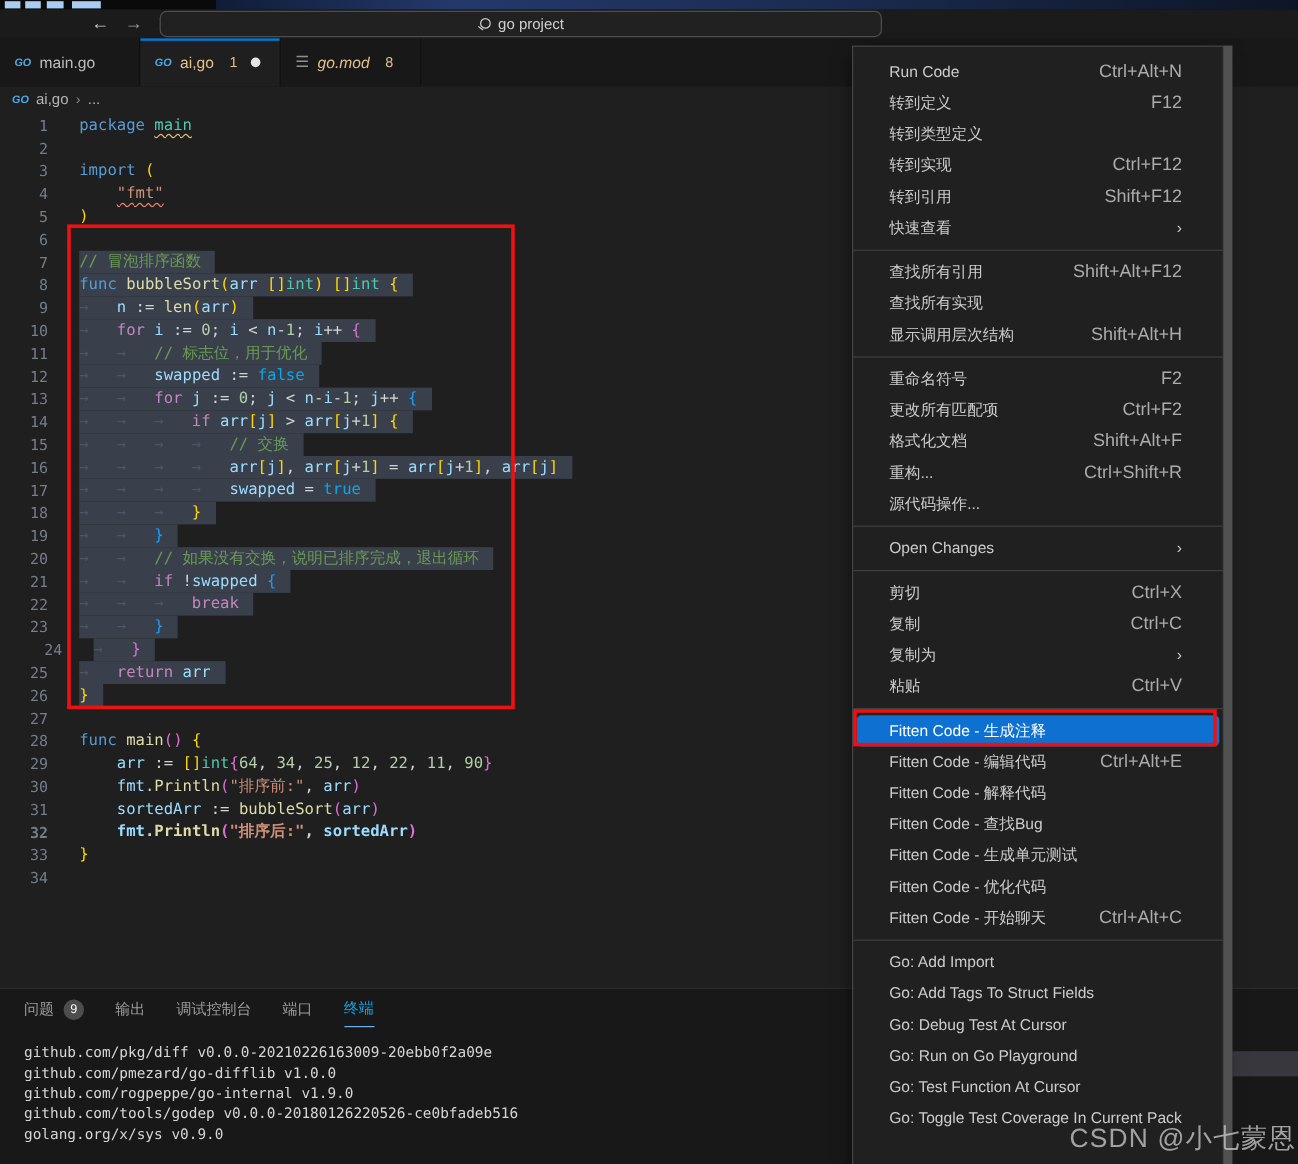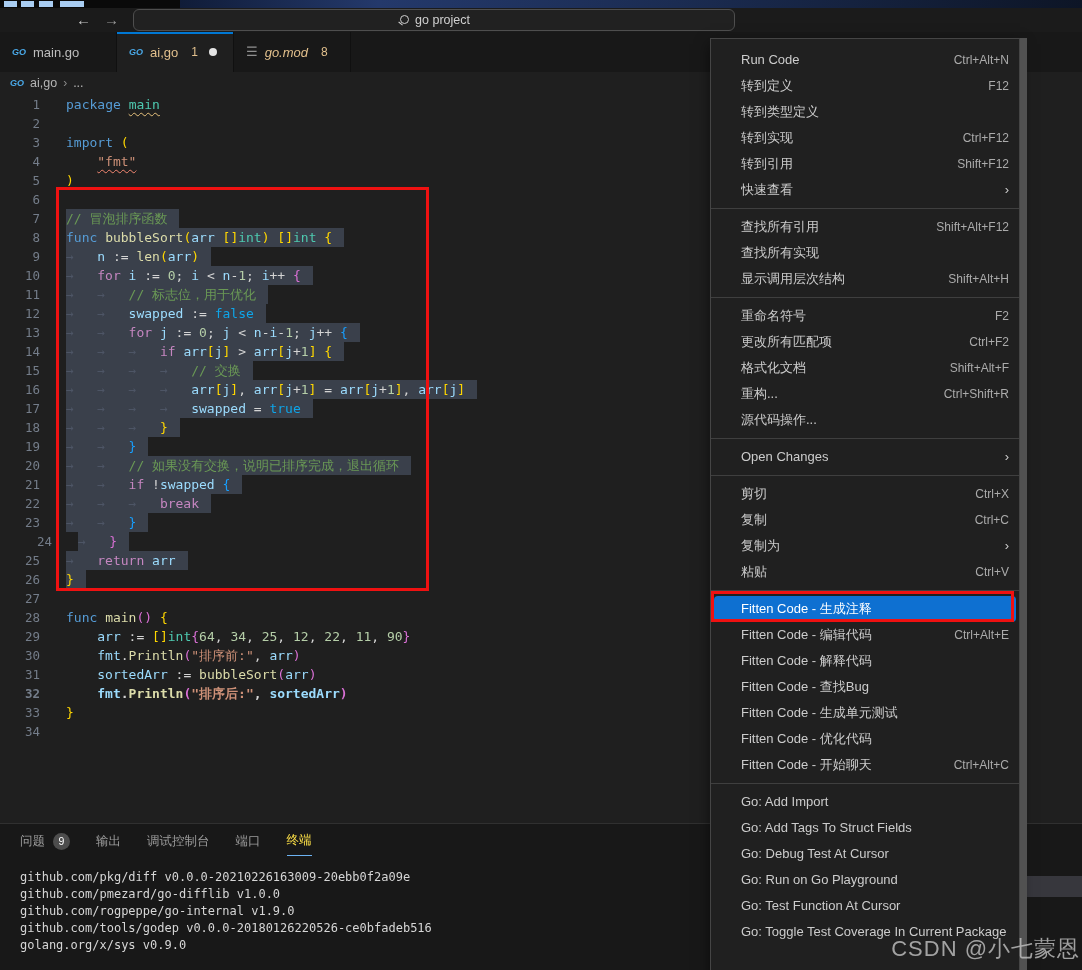--- a/index.html
+++ b/index.html
@@ -48,34 +48,34 @@
   .tk-kd{color:#569CD6}.tk-kb{color:#0ea5e9}.tk-kc{color:#C586C0}.tk-fn{color:#DCDCAA}
   .tk-v{color:#9CDCFE}.tk-ty{color:#4EC9B0}.tk-num{color:#B5CEA8}.tk-str{color:#CE9178}
   .tk-cm{color:#6A9955}.tk-pu{color:#D4D4D4}
   .tk-br1{color:#FFD700}.tk-br2{color:#DA70D6}.tk-br3{color:#179FFF}
   .tk-ns{color:#4EC9B0;text-decoration:underline wavy #e5c07b 1px;text-underline-offset:3px;}
   .tk-stru{color:#CE9178;text-decoration:underline wavy #f48771 1px;text-underline-offset:3px;}
   
   .panel{position:absolute;left:0;top:823px;width:1082px;height:147px;background:#181818;border-top:1px solid #303030;box-sizing:border-box;}
   .ptabs{position:absolute;left:20px;top:8px;display:flex;gap:26px;font-size:12.5px;color:#9d9d9d;align-items:center;}
   .ptab{position:relative;display:flex;align-items:center;gap:8px;padding-bottom:6px;}
-  .ptab.active{color:#fde047;border-bottom:1px solid #6cb2f2;}
+  .ptab.active{color:#0ea5e9;border-bottom:1px solid #6cb2f2;}
   .badge{background:#4d4d4d;color:#fff;font-size:10.5px;width:17px;height:17px;border-radius:50%;
          display:flex;align-items:center;justify-content:center;}
   .term{position:absolute;left:20px;top:45px;font-family:"DejaVu Sans Mono",monospace;font-size:12px;
         line-height:17px;color:#d6d6d6;white-space:pre;}
   
   .right-band{position:absolute;left:1026px;top:876px;width:56px;height:21px;background:#37373d;}
   
   .menu{position:absolute;left:710px;top:38px;width:310px;height:940px;background:#202020;
         border:1px solid #454545;box-sizing:border-box;box-shadow:0 6px 14px rgba(0,0,0,.55);
         padding:8px 0;font-size:13px;}
-  .mi{height:26px;line-height:26px;display:flex;align-items:center;padding:0 10px 0 30px;color:#cccccc;cursor:default;}
+  .mi{height:26px;line-height:26px;display:flex;align-items:center;padding:0 34px 0 30px;color:#cccccc;cursor:default;}
   .mi .mlabel{flex:1;white-space:nowrap;overflow:hidden;}
-  .mi .msc{color:#ababab;font-size:12px;}
+  .mi .msc{color:#ababab;font-size:15px;}
   .mi .chev{color:#cccccc;font-size:13px;}
   .mi.hl{background:#0e70d1;color:#fff;border-radius:4px;margin:0 3px;padding-left:27px;}
   .msep{height:1px;background:#3f3f3f;margin:5px 0;}
   .menu-scroll{position:absolute;left:1020px;top:38px;width:7px;height:932px;background:#2a2a2a;}
   .menu-scroll .thumb{position:absolute;left:0;top:0;width:7px;height:100%;background:#515151;}
   
   .anno{position:absolute;border:3px solid #ef1111;box-sizing:border-box;pointer-events:none;z-index:30;}
   .anno-code{left:56px;top:187px;width:373px;height:404px;}
   .anno-menu{left:711px;top:591px;width:303px;height:31px;z-index:32;}
   

